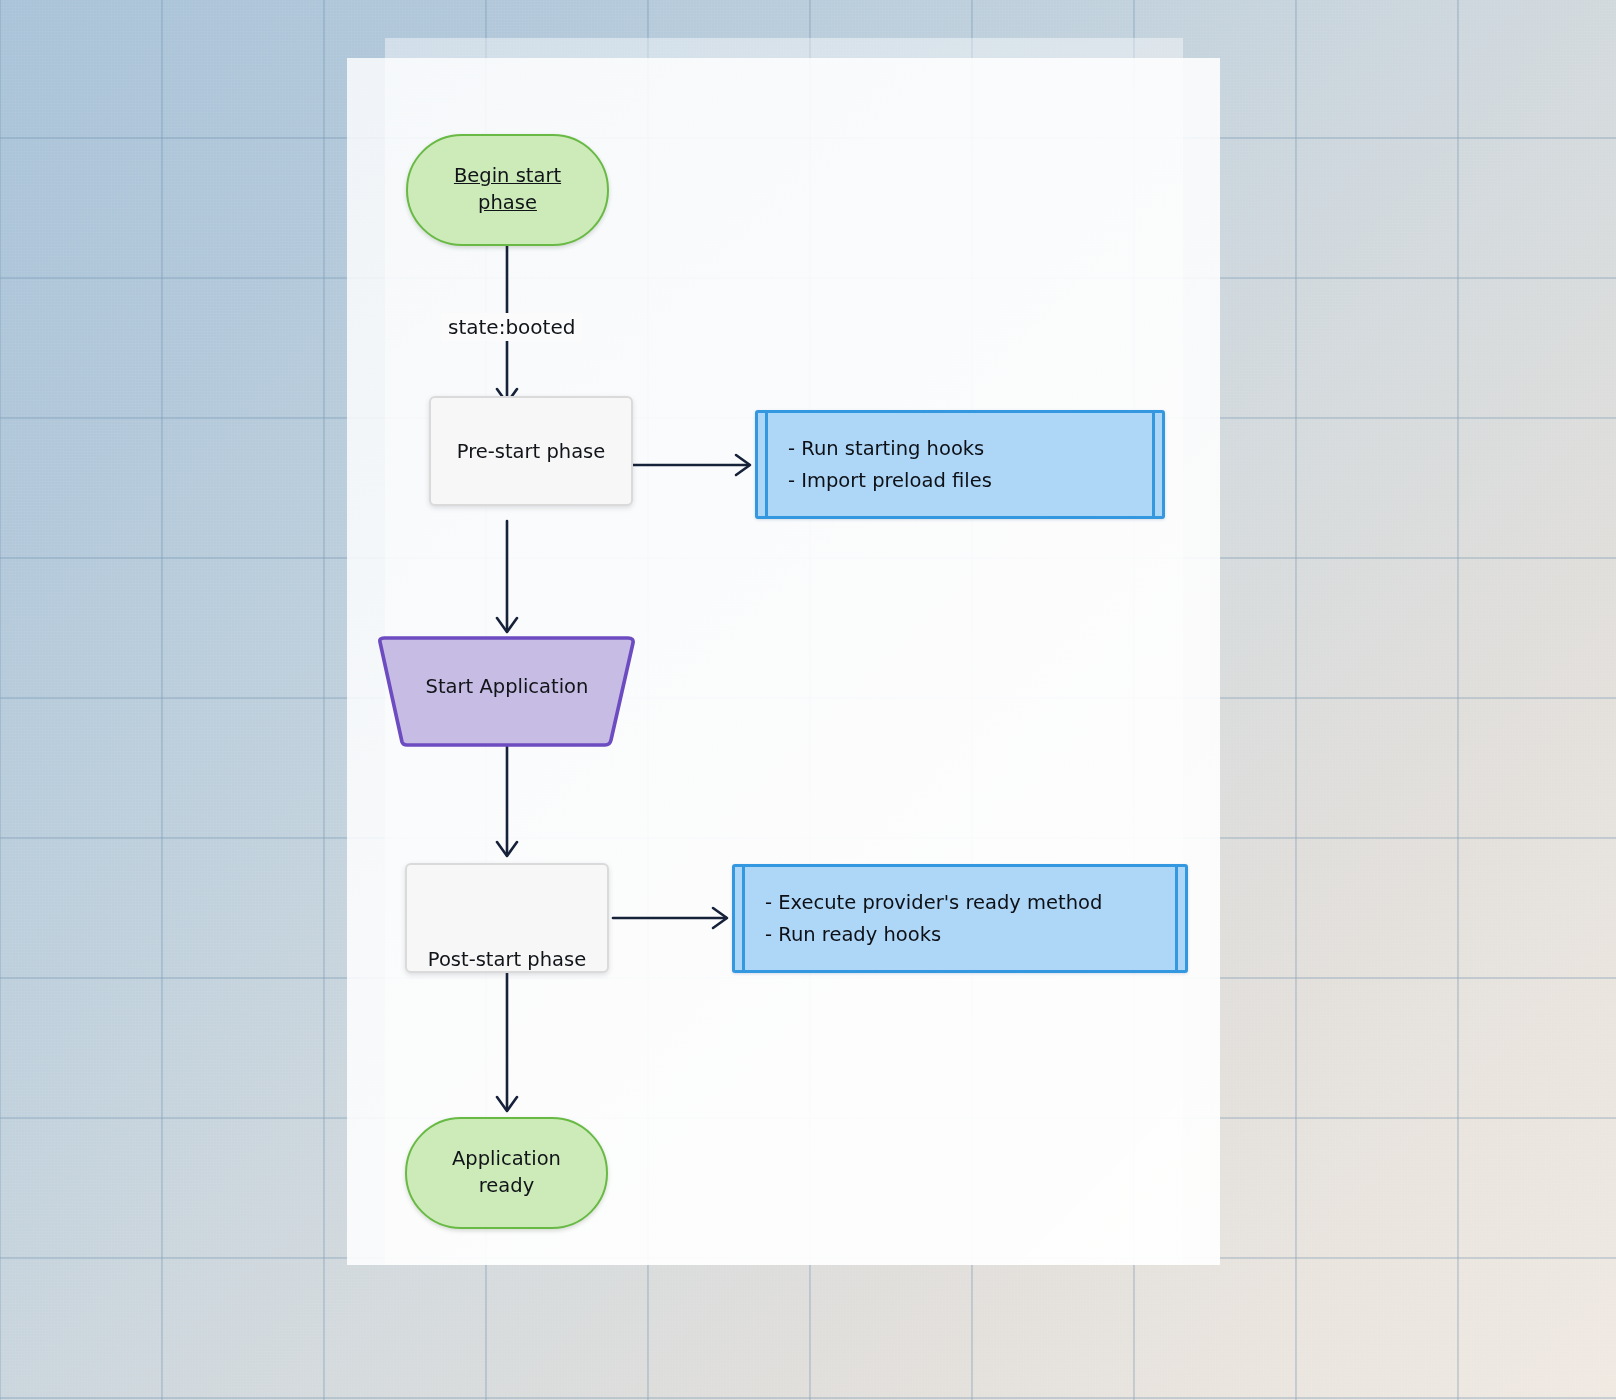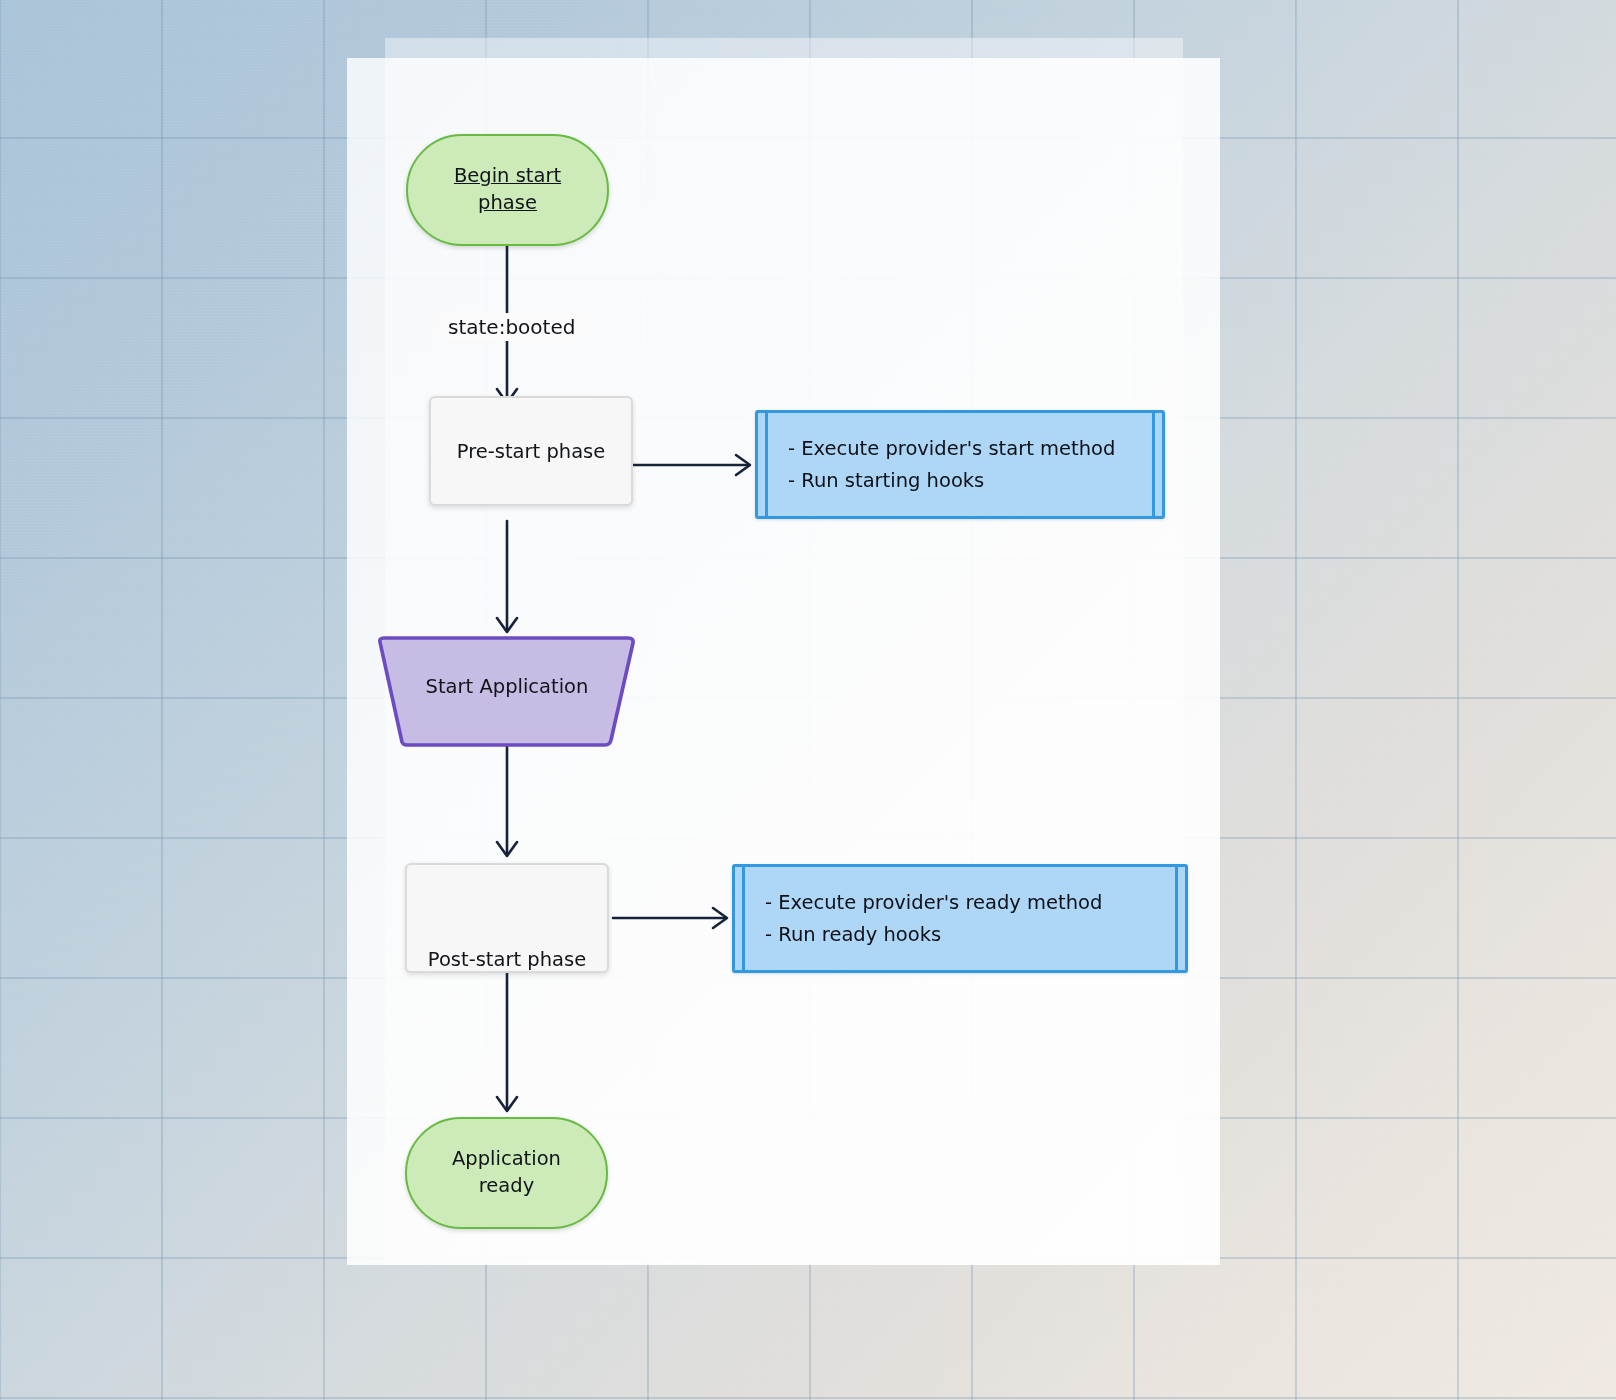--- a/index.html
+++ b/index.html
@@ -159,22 +159,22 @@
 
 <div class="node stadium" style="left:405px;top:1117px;">
   <div>
     <span>Application</span><br>
     <span>ready</span>
   </div>
 </div>
 
 <div class="note" style="left:755px;top:410px;width:410px;height:109px;">
   <div class="note-lines">
-    <span>- Execute provider's start method</span>
     <span>- Run starting hooks</span>
+    <span>- Import preload files</span>
   </div>
 </div>
 
 <div class="note" style="left:732px;top:864px;width:456px;height:109px;">
   <div class="note-lines">
     <span>- Execute provider's ready method</span>
     <span>- Run ready hooks</span>
   </div>
 </div>
 

